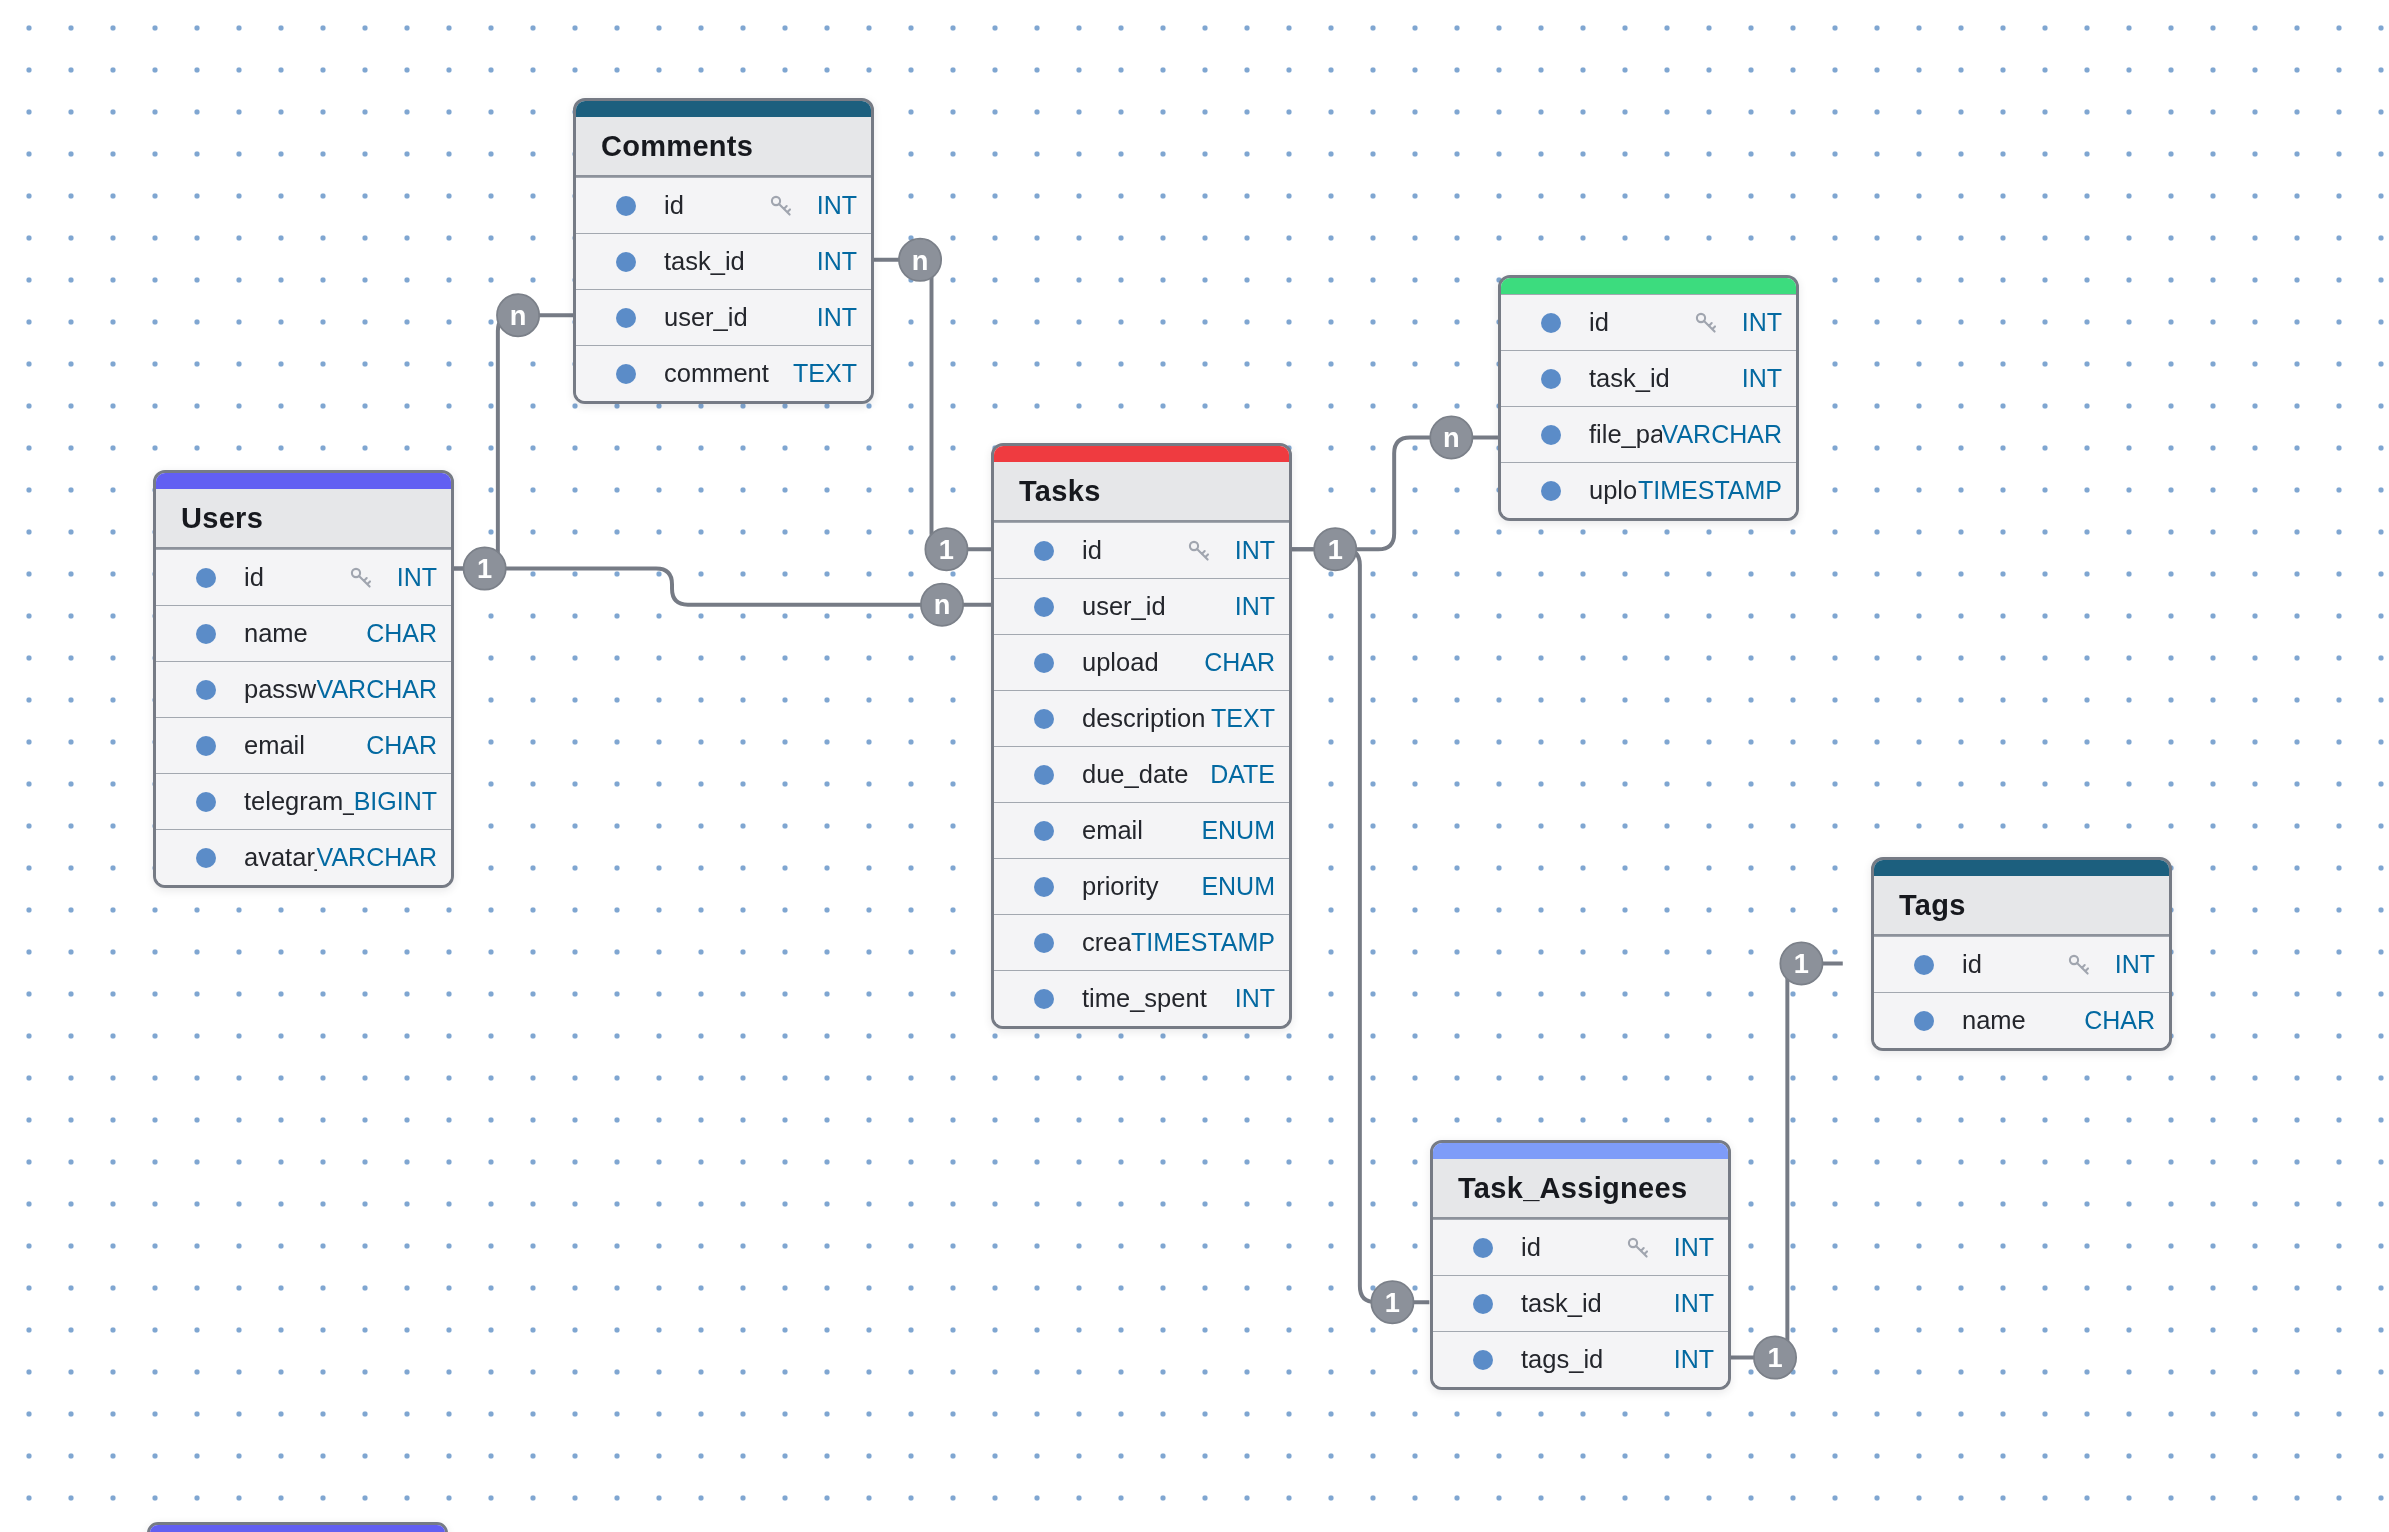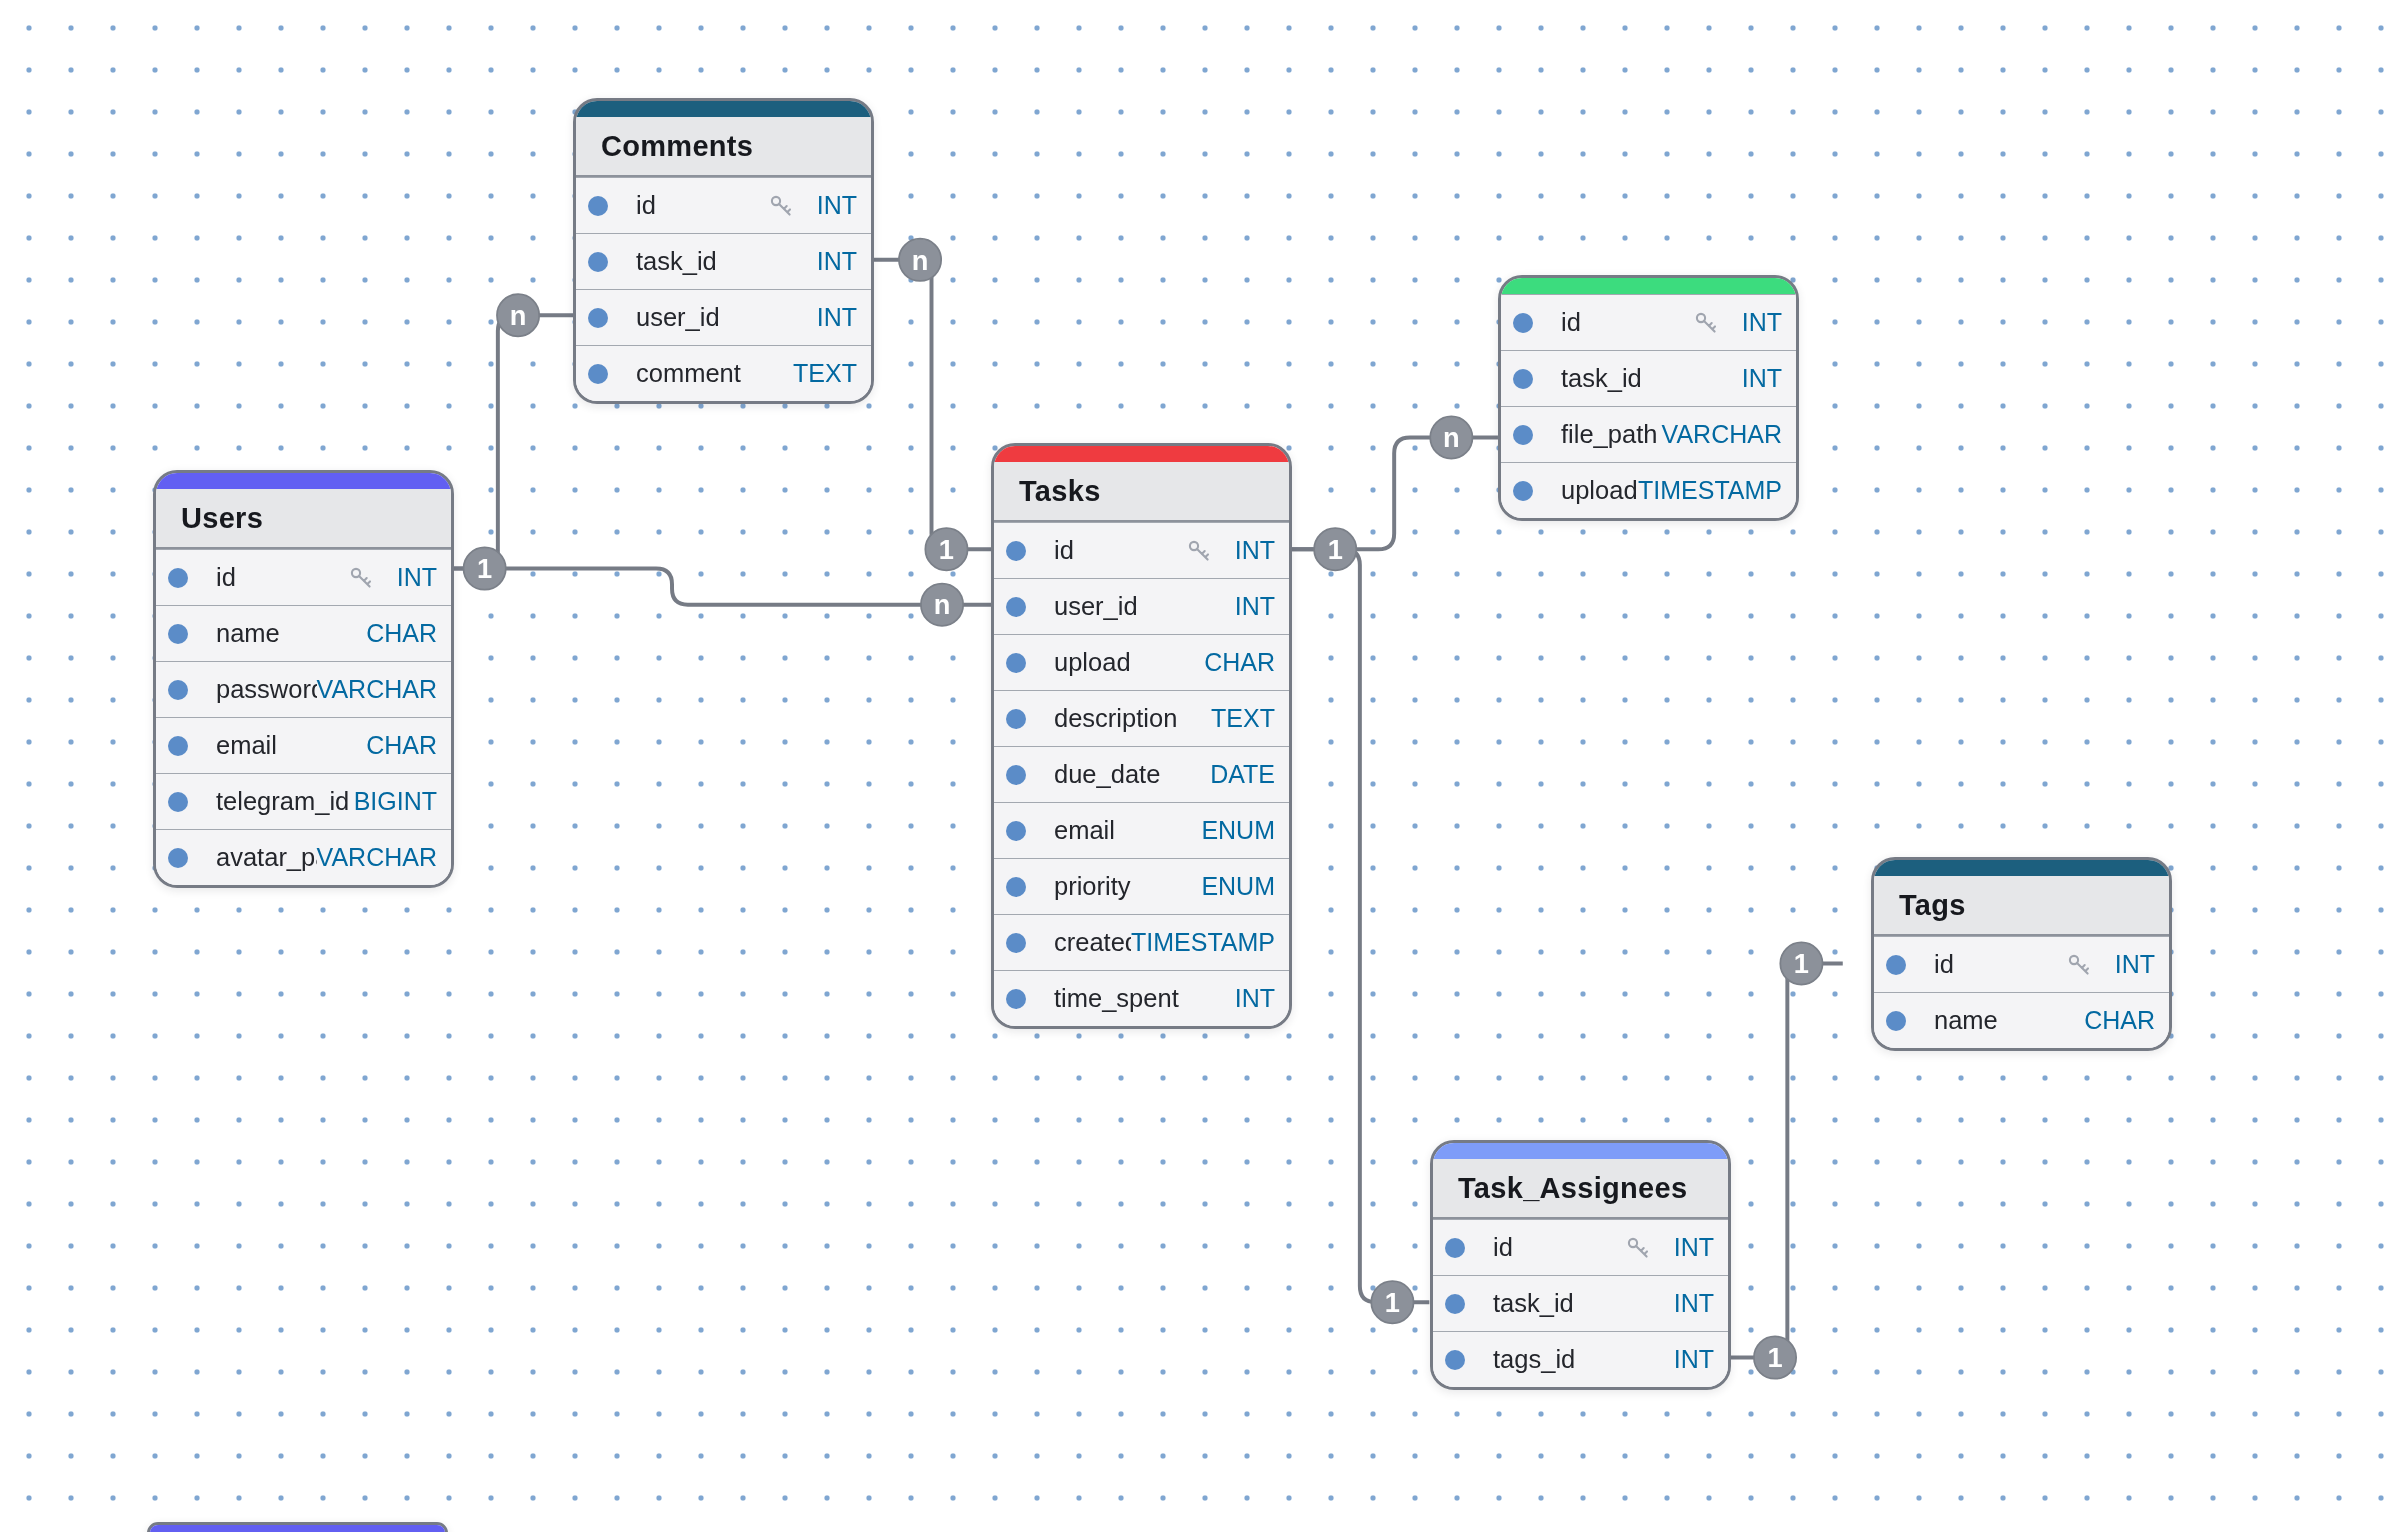--- a/index.html
+++ b/index.html
@@ -14,33 +14,33 @@
     background-size:42px 42px;
     background-position:8px 7px;
   }
   #edges{position:absolute;left:0;top:0;z-index:1;}
   .edge{fill:none;stroke:#767b85;stroke-width:4.5px;}
   .marker-circle{fill:#8c919a;stroke:#7b8089;stroke-width:2px;}
   .marker-text{fill:#ffffff;font-size:31px;font-weight:bold;text-anchor:middle;}
   .db-table{
     position:absolute;z-index:2;box-sizing:border-box;
     width:301px;
-    border:3.1px solid #767b85;border-radius:24px;
+    border:3.1px solid #767b85;border-radius:12px;
     background:#f4f4f6;overflow:hidden;
     box-shadow:0 2.6px 8.8px rgba(40,44,52,0.10);
   }
   .accent-bar{height:16px;}
   .table-title{
     height:58px;background:#e6e7e9;display:flex;align-items:center;
     padding:0 25px;border-bottom:2.2px solid #8d929b;
     font-size:29px;font-weight:bold;color:#17191e;letter-spacing:0.3px;
   }
   .field-row{
     height:55px;display:flex;align-items:center;
-    padding:0 14px 0 12px;background:#f4f4f6;
+    padding:0 14px 0 40px;background:#f4f4f6;
     border-top:1.8px solid #a3a8b0;
   }
   .field-row:first-of-type{border-top:none;}
   .field-dot{
     width:20px;height:20px;border-radius:50%;background:#5b8cc8;
     margin-right:28px;flex:none;
   }
   .field-name{
     flex:1;font-size:25.5px;color:#24262c;
     white-space:nowrap;overflow:hidden;

